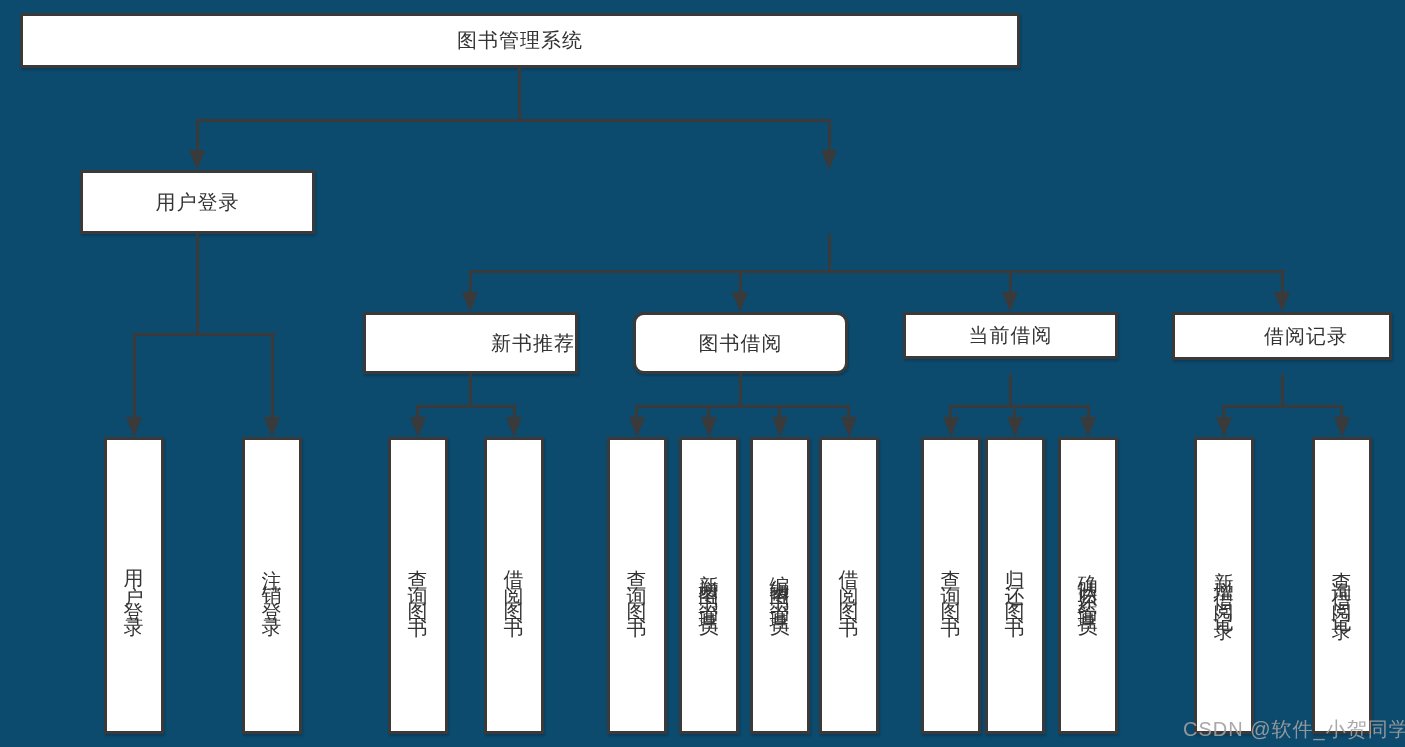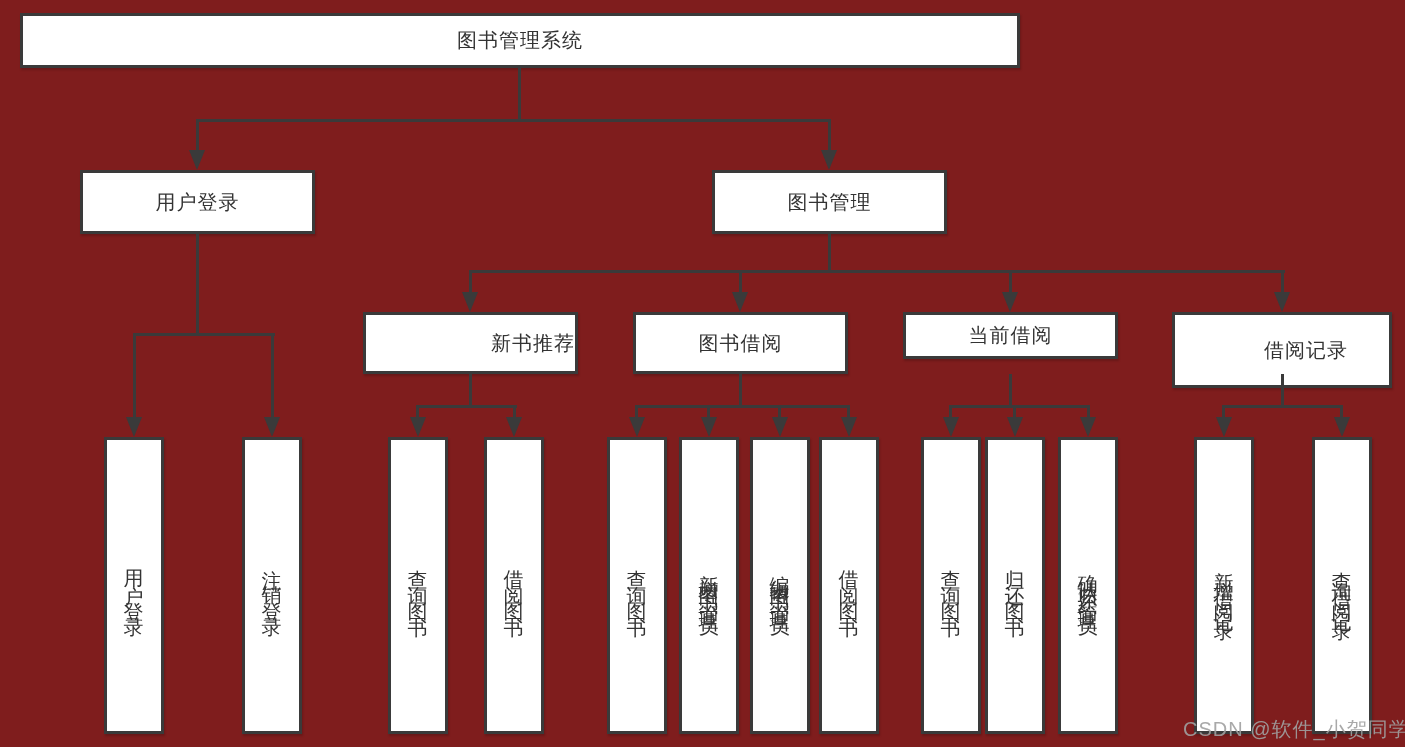--- a/index.html
+++ b/index.html
@@ -4,21 +4,21 @@
 <style>
   html, body {
     margin: 0;
     padding: 0;
     background: #ffffff;
   }
   #canvas {
     position: relative;
     width: 1405px;
     height: 747px;
-    background: #7f1d1d;
+    background: #0c4a6e;
     font-family: "Liberation Sans", sans-serif;
     color: #333333;
     overflow: hidden;
   }
   .box {
     position: absolute;
     box-sizing: border-box;
     border: 3px solid #3a3a3a;
     background: #ffffff;
     display: flex;
@@ -75,37 +75,34 @@
 <div id="canvas">
 
   <div class="box hbox" style="left:20px; top:13px; width:1000px; height:55px;">
     <span>图书管理系统</span>
   </div>
 
   <div class="box hbox" style="left:80px; top:170px; width:235px; height:64px;">
     <span>用户登录</span>
   </div>
 
-  <div class="box hbox" style="left:712px; top:170px; width:235px; height:64px;">
-    <span>图书管理</span>
-  </div>
 
   <div class="box hbox" style="left:363px; top:312px; width:215px; height:62px;justify-content:flex-end;">
     <span>新书推荐</span>
   </div>
 
-  <div class="box hbox" style="left:633px; top:312px; width:215px; height:62px;">
+  <div class="box hbox" style="left:633px; top:312px; width:215px; height:62px;border-radius:11px;">
     <span>图书借阅</span>
   </div>
 
   <div class="box hbox" style="left:903px; top:312px; width:215px; height:47px;">
     <span>当前借阅</span>
   </div>
 
-  <div class="box hbox" style="left:1172px; top:312px; width:220px; height:76px;padding-left:48px;">
+  <div class="box hbox" style="left:1172px; top:312px; width:220px; height:48px;padding-left:48px;">
     <span>借阅记录</span>
   </div>
 
   <div class="box leaf" style="left:104px;">
     <span class="vtext">用户登录</span>
   </div>
   <div class="box leaf" style="left:242px;">
     <span class="vtext">注销登录</span>
   </div>
 

